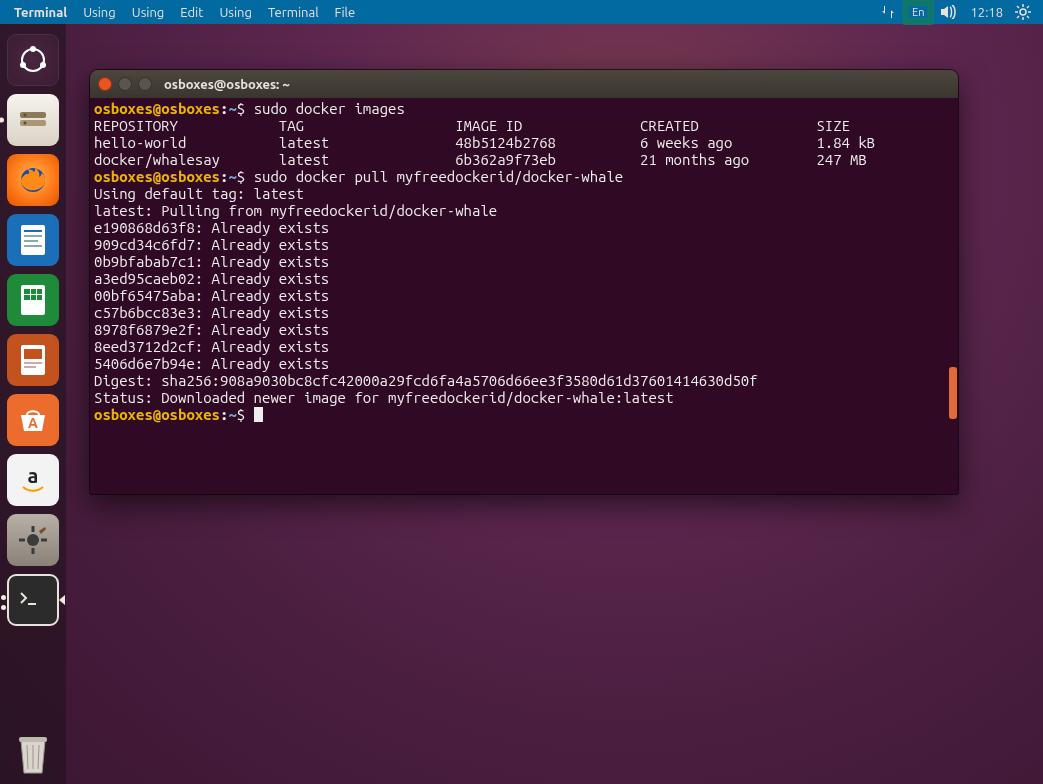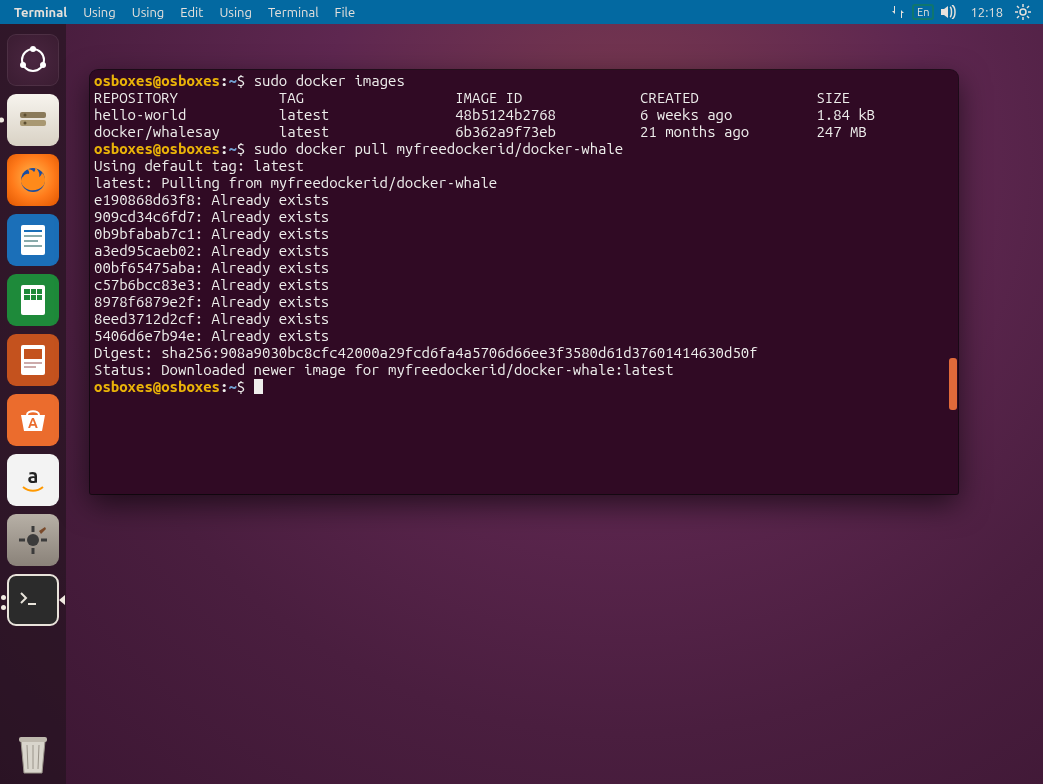--- a/index.html
+++ b/index.html
@@ -128,21 +128,21 @@
   <span class="menu-item">Using</span>
   <span class="menu-item">Terminal</span>
   <span class="menu-item">File</span>
   <span class="menu-item"></span>
   <span class="spacer"></span>
   <span class="indicator">
     <svg width="16" height="16" viewBox="0 0 16 16">
         <path d="M5 2v8l-3-3h2V2h1zm6 12V6l3 3h-2v5h-1z" fill="#e6e1dc"></path>
       </svg>
   </span>
-  <span class="indicator" style="border:2px solid #0f766e;border-radius:3px;padding:0 3px;font-size:11px;">En</span>
+  <span class="indicator" style="border:7px solid #0f766e;border-radius:3px;padding:0 3px;font-size:11px;">En</span>
   <span class="indicator">
     <svg width="18" height="14" viewBox="0 0 18 14">
         <path d="M1 4h3l4-3v12l-4-3H1z" fill="#e6e1dc"></path>
         <path d="M10 2c2 1 2 9 0 10M12 0c4 2 4 12 0 14" stroke="#e6e1dc" fill="none" stroke-width="1.5"></path>
       </svg>
   </span>
   <span class="indicator">12:18</span>
   <span class="indicator">
     <svg width="16" height="16" viewBox="0 0 16 16">
         <circle cx="8" cy="8" r="3" fill="none" stroke="#e6e1dc" stroke-width="1.5"></circle>
@@ -256,14 +256,20 @@
         <g stroke="#9a948a">
           <line x1="14" y1="14" x2="15" y2="38"></line>
           <line x1="20" y1="14" x2="20" y2="38"></line>
           <line x1="26" y1="14" x2="25" y2="38"></line>
         </g>
       </svg>
   </div>
 </div>
 
 <div class="term-window">
+  <div class="titlebar">
+    <span class="wbtn close"></span>
+    <span class="wbtn min"></span>
+    <span class="wbtn max"></span>
+    <span class="title">osboxes@osboxes: ~</span>
+  </div>
   <div class="term-body" id="term"><span class="row"><span class="u">osboxes@osboxes</span><span class="colon">:</span><span class="path">~</span><span class="ds">$</span> sudo docker images</span><span class="row">REPOSITORY            TAG                  IMAGE ID              CREATED              SIZE</span><span class="row">hello-world           latest               48b5124b2768          6 weeks ago          1.84 kB</span><span class="row">docker/whalesay       latest               6b362a9f73eb          21 months ago        247 MB</span><span class="row"><span class="u">osboxes@osboxes</span><span class="colon">:</span><span class="path">~</span><span class="ds">$</span> sudo docker pull myfreedockerid/docker-whale</span><span class="row">Using default tag: latest</span><span class="row">latest: Pulling from myfreedockerid/docker-whale</span><span class="row">e190868d63f8: Already exists</span><span class="row">909cd34c6fd7: Already exists</span><span class="row">0b9bfabab7c1: Already exists</span><span class="row">a3ed95caeb02: Already exists</span><span class="row">00bf65475aba: Already exists</span><span class="row">c57b6bcc83e3: Already exists</span><span class="row">8978f6879e2f: Already exists</span><span class="row">8eed3712d2cf: Already exists</span><span class="row">5406d6e7b94e: Already exists</span><span class="row">Digest: sha256:908a9030bc8cfc42000a29fcd6fa4a5706d66ee3f3580d61d37601414630d50f</span><span class="row">Status: Downloaded newer image for myfreedockerid/docker-whale:latest</span><span class="row"><span class="u">osboxes@osboxes</span><span class="colon">:</span><span class="path">~</span><span class="ds">$</span> <span class="cursor"></span></span><div class="scroll-thumb"></div></div>
 </div>
 
 </body></html>

